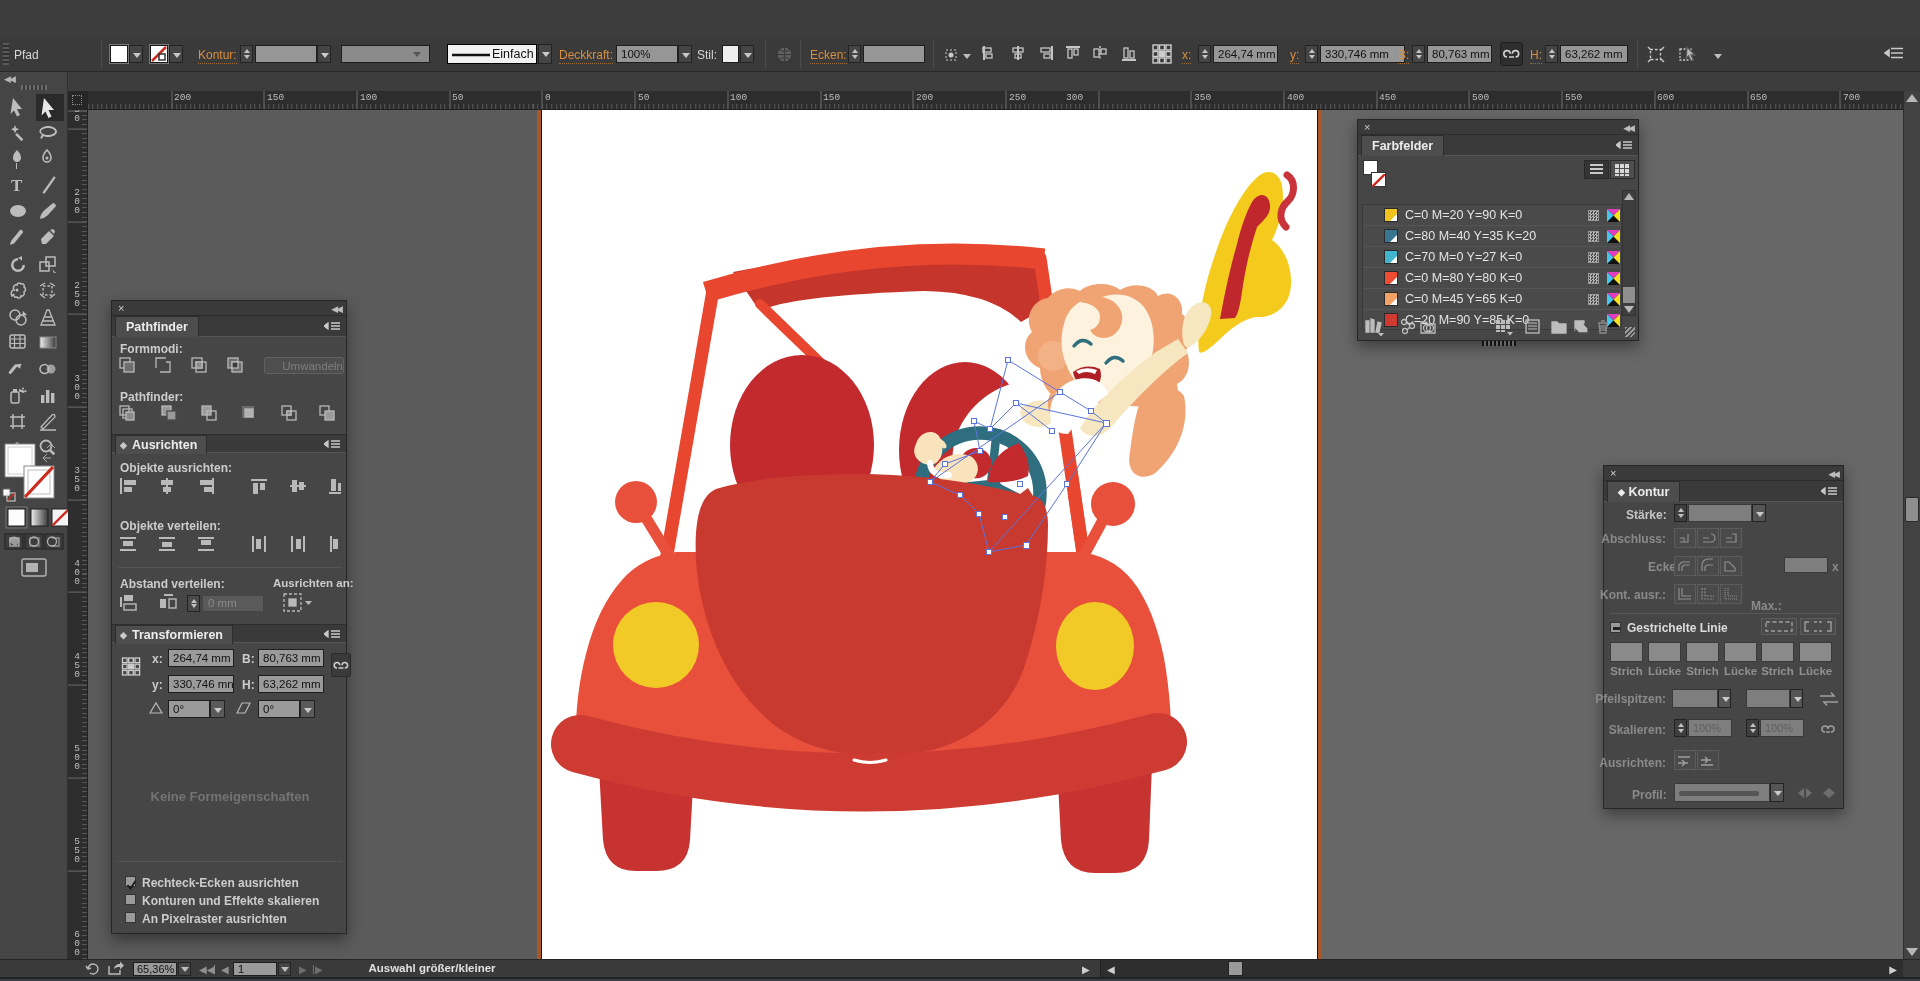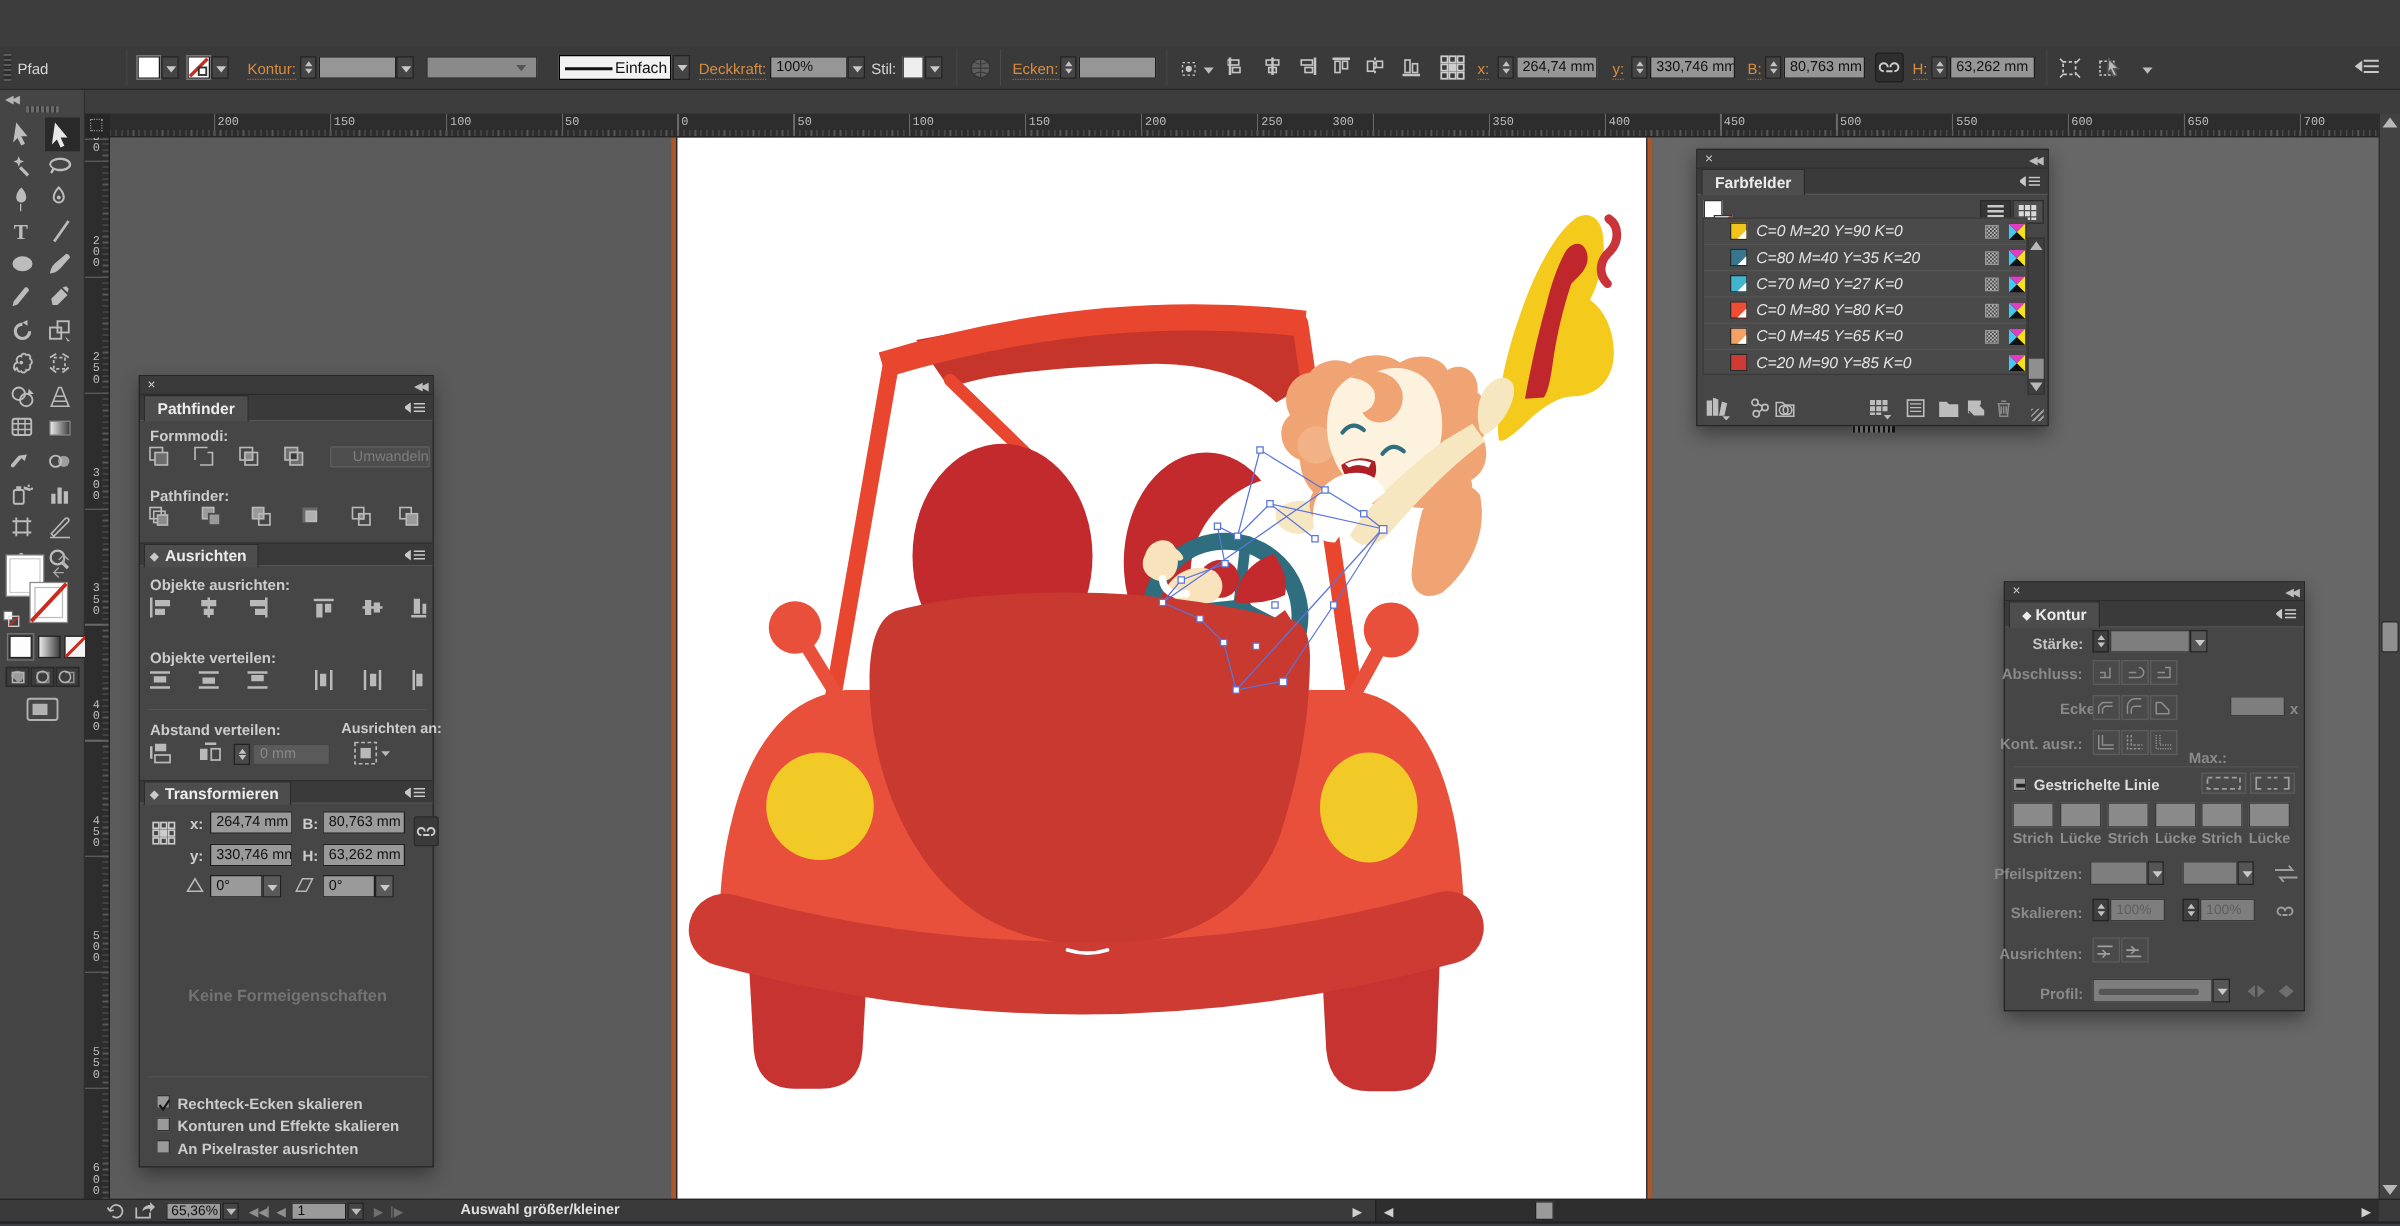--- a/index.html
+++ b/index.html
@@ -190,21 +190,21 @@
         <rect x="15" y="9.5" width="5" height="5"></rect>
       <rect x="2" y="16" width="5" height="5"></rect>
         <rect x="8.5" y="16" width="5" height="5"></rect>
         <rect x="15" y="16" width="5" height="5"></rect>
     </svg>
     <div class="olabel" style="left:1182px;">x:</div>
     <div class="stepper" style="left:1198px;"></div>
     <div class="gfield" style="left:1213px;width:65px;">264,74 mm</div>
     <div class="olabel" style="left:1290px;">y:</div>
     <div class="stepper" style="left:1305px;"></div>
-    <div class="gfield" style="left:1320px;width:68px;">330,746 mm</div>
+    <div class="gfield" style="left:1320px;width:85px;">330,746 mm</div>
     <div class="olabel" style="left:1398px;">B:</div>
     <div class="stepper" style="left:1412px;"></div>
     <div class="gfield" style="left:1427px;width:65px;">80,763 mm</div>
     <div style="position:absolute;left:1500px;top:5px;width:23px;height:24px;background:#2e2e2e;border:1px solid #1e1e1e;border-radius:3px;">
       <svg width="21" height="22" fill="none" stroke="#cfcfcf" stroke-width="1.6">
           <path d="M6,11 a3.2,3.2 0 1 1 3.2,-3.2 M14.5,11 a3.2,3.2 0 1 0 -3.2,-3.2 M8,11 h5" transform="translate(0,3)"></path>
         </svg>
     </div>
     <div class="olabel" style="left:1530px;">H:</div>
     <div class="stepper" style="left:1545px;"></div>
@@ -711,21 +711,21 @@
         <path d="M1,12 L6,2 L14,2 L9,12 z"></path>
       </svg>
     <div class="gfield" style="left:146px;top:399px;width:42px;background:#9a9a9a;">0°</div>
     <div class="dbtn" style="left:188px;top:399px;width:15px;background:#5a5a5a;"></div>
     <div style="position:absolute;left:0;top:488px;width:236px;text-align:center;color:#737373;font-size:13px;font-weight:bold;">Keine Formeigenschaften</div>
     <div style="position:absolute;left:6px;top:560px;width:224px;height:1px;background:#3a3a3a;border-bottom:1px solid #555;"></div>
     <div style="position:absolute;left:13px;top:575px;width:11px;height:11px;background:#9a9a9a;border:1px solid #333;">
       <svg width="11" height="11">
           <path d="M1.5,5 l3,3.5 5,-7.5" stroke="#1a1a1a" stroke-width="1.8" fill="none"></path>
         </svg></div>
-    <div class="slabel" style="left:30px;top:575px;">Rechteck-Ecken skalieren</div>
+    <div class="slabel" style="left:30px;top:575px;">Rechteck-Ecken ausrichten</div>
     <div style="position:absolute;left:13px;top:593px;width:11px;height:11px;background:#9a9a9a;border:1px solid #333;"></div>
     <div class="slabel" style="left:30px;top:593px;">Konturen und Effekte skalieren</div>
     <div style="position:absolute;left:13px;top:611px;width:11px;height:11px;background:#9a9a9a;border:1px solid #333;"></div>
     <div class="slabel" style="left:30px;top:611px;">An Pixelraster ausrichten</div>
   </div>
 
   <div class="panel" id="fbpanel" style="left:1357px;top:119px;width:282px;height:222px;">
     <div class="ptitle"></div>
       <div class="px">×</div>
       <div class="pcoll">◀◀</div>
@@ -749,21 +749,21 @@
           <rect x="4" y="3" width="4" height="4"></rect>
           <rect x="9" y="3" width="4" height="4"></rect>
           <rect x="14" y="3" width="4" height="4"></rect>
           <rect x="4" y="8" width="4" height="4"></rect>
           <rect x="9" y="8" width="4" height="4"></rect>
           <rect x="14" y="8" width="4" height="4"></rect>
           <rect x="4" y="13" width="4" height="2"></rect>
           <rect x="9" y="13" width="4" height="2"></rect>
           <rect x="14" y="13" width="4" height="2"></rect>
         </svg></div>
-    <div id="swlist" style="position:absolute;left:4px;top:54px;width:260px;height:126px;background:#4a4a4a;border:1px solid #3a3a3a;overflow:hidden;font-style:italic;">
+    <div id="swlist" style="position:absolute;left:4px;top:84px;width:260px;height:126px;background:#4a4a4a;border:1px solid #3a3a3a;overflow:hidden;">
       <div class="swrow" style="top:0;">
           <div class="swchip" style="background:#f2c21d;">
             <div class="swtri"></div>
           </div>
         <div class="swname">C=0 M=20 Y=90 K=0</div>
           <div class="swpat"></div>
         <svg class="swcmyk" viewBox="0 0 13 13">
             <rect width="13" height="13" fill="#111"></rect>
             <path d="M0,0 h13 l-6.5,6.5 z" fill="#e23cc3"></path>
             <path d="M13,0 v13 l-6.5,-6.5 z" fill="#f5e11e"></path>

